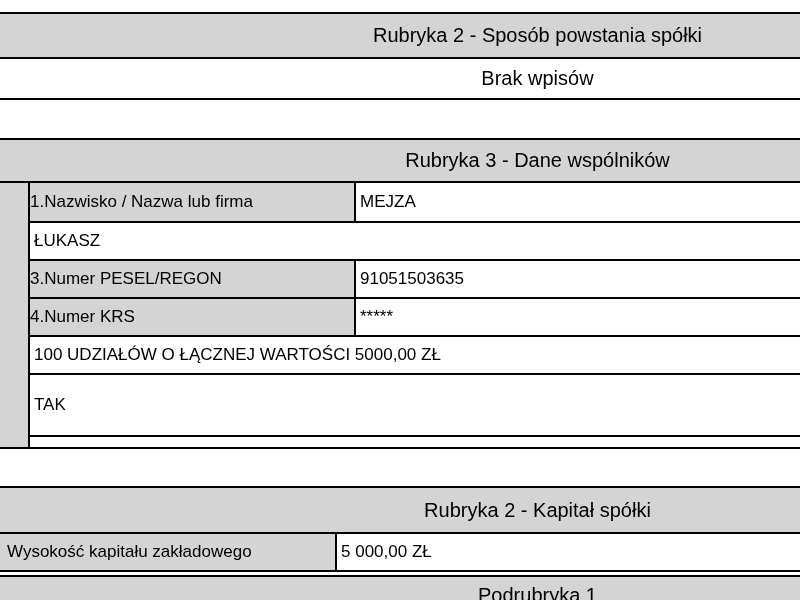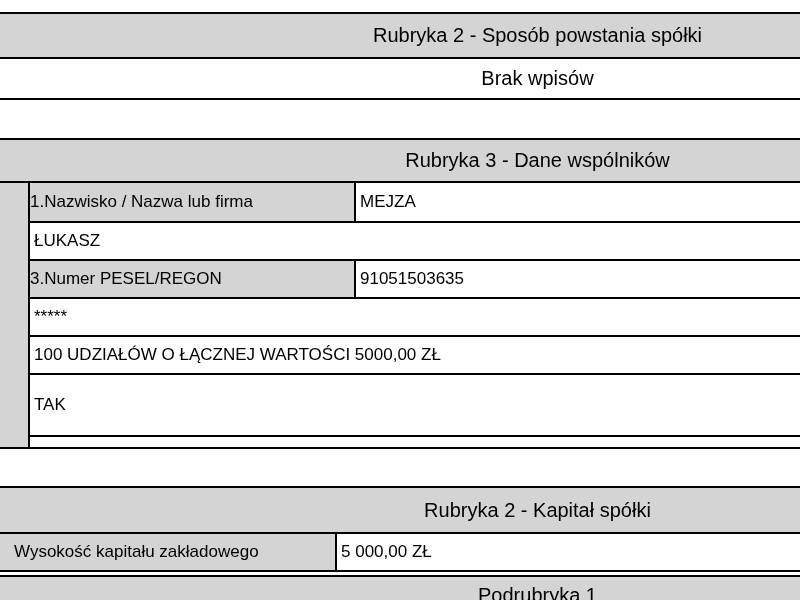--- a/index.html
+++ b/index.html
@@ -54,21 +54,21 @@
   }
   .r7-main > .r7-thin { height: 10px; background: #fff; }
 
   
   .r8-row { display: flex; height: 36px; border-bottom: 2px solid #000; }
   .r8-row .cell-label {
     width: 337px; box-sizing: border-box;
     background: #d4d4d4;
     border-right: 2px solid #000;
     display: flex; align-items: center;
-    padding-left: 14px;
+    padding-left: 7px;
     font-size: 17px;
   }
   .r8-row .cell-value {
     flex: 1; background: #fff;
     display: flex; align-items: center;
     padding-left: 4px;
     font-size: 17px;
   }
 
   
@@ -105,20 +105,21 @@
           <div class="cell-value">MEJZA</div>
         </div>
         <div class="r7-row">
           <div class="cell-value">ŁUKASZ</div>
         </div>
         <div class="r7-row">
           <div class="cell-label">3.Numer PESEL/REGON</div>
           <div class="cell-value">91051503635</div>
         </div>
         <div class="r7-row">
+          <div class="cell-label">4.Numer KRS</div>
           <div class="cell-value">*****</div>
         </div>
         <div class="r7-row">
           <div class="cell-value">100 UDZIAŁÓW O ŁĄCZNEJ WARTOŚCI 5000,00 ZŁ</div>
         </div>
         <div class="r7-row">
           <div class="cell-value">TAK</div>
         </div>
         <div class="r7-thin"></div>
       </div>

